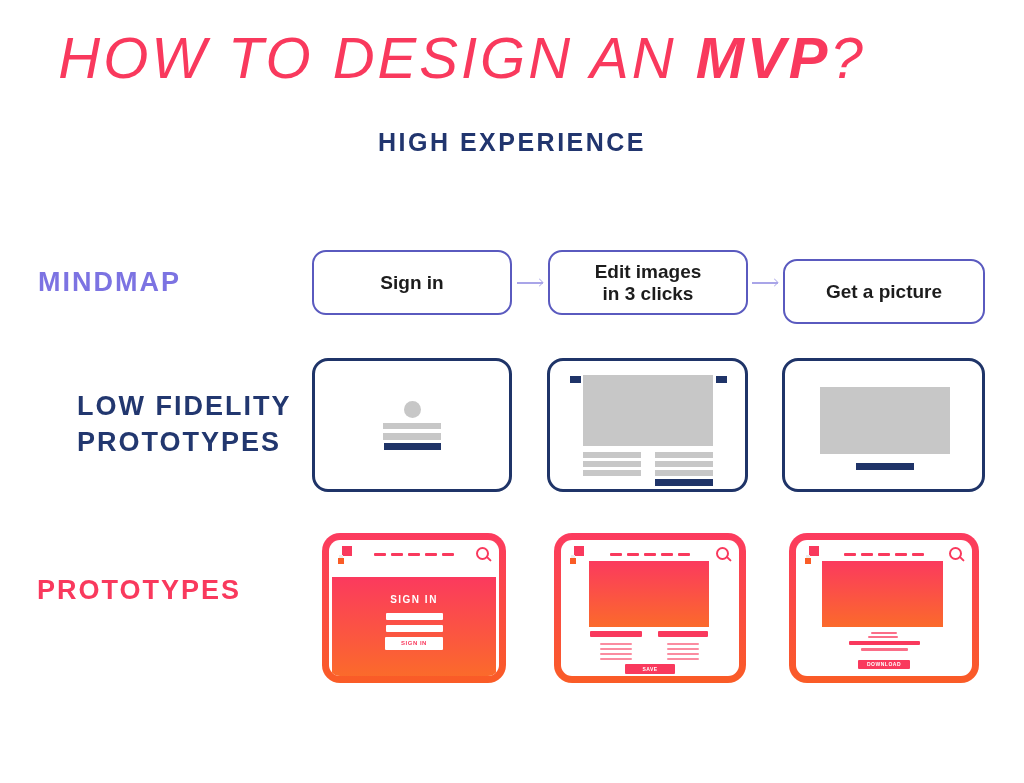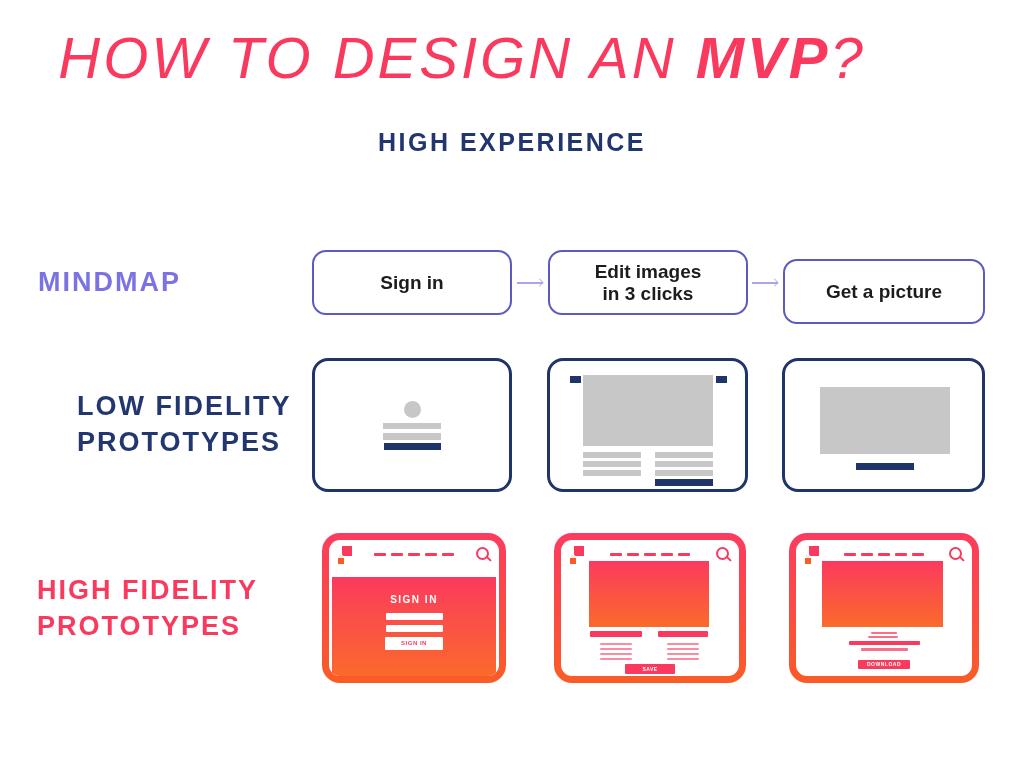--- a/index.html
+++ b/index.html
@@ -118,21 +118,20 @@
     <div class="abs g-bar" style="left:105px;top:109px;width:58px;height:6px;"></div>
     <div class="abs n-bar" style="left:105px;top:118px;width:58px;height:7px;"></div>
   </div>
 
   <div class="wire" style="left:782px;width:203px;">
     <div class="abs g-bar" style="left:35px;top:26px;width:130px;height:67px;"></div>
     <div class="abs n-bar" style="left:71px;top:102px;width:58px;height:7px;"></div>
   </div>
 
   <div class="row-label lbl-pink" style="left:37px;top:572px;">
-    <div>HIGH FIDELITY</div>
     <div>PROTOTYPES</div>
   </div>
 
   <div class="screen" style="left:322px;width:184px;">
     <div class="screen-inner">
       <div class="hf-header">
         <div class="hf-logo">
             <span class="px-main"></span>
             <span class="px-light"></span>
             <span class="px-accent"></span>

